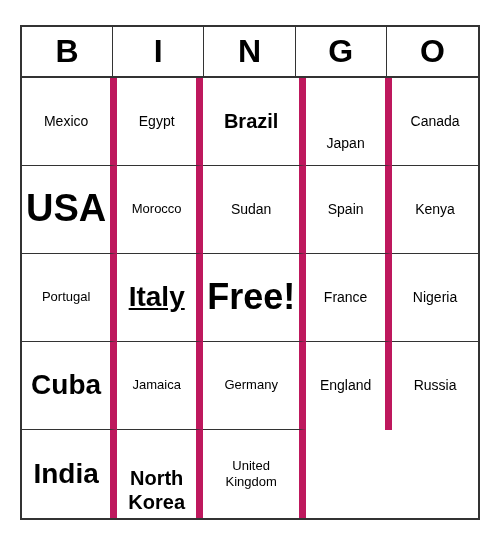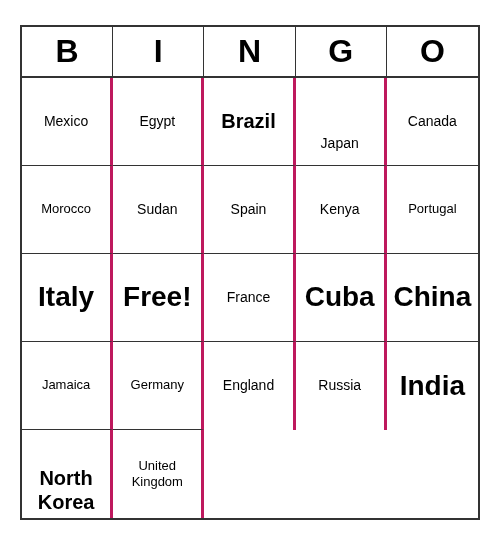--- a/index.html
+++ b/index.html
@@ -41,21 +41,21 @@
       border-right: none;
     }
 
     .bingo-grid {
       display: grid;
       grid-template-columns: repeat(5, 1fr);
       grid-template-rows: repeat(5, 1fr);
     }
 
     .bingo-cell {
-      border-right: 3px solid #be185d;
+      border-right: 7px solid #be185d;
       border-bottom: 1px solid #333;
       display: flex;
       align-items: center;
       justify-content: center;
       text-align: center;
       height: 88px;
       padding: 4px;
     }
 
     .bingo-cell:nth-child(5n) {
@@ -92,48 +92,51 @@
       <div class="bingo-cell">
         <span style="font-size: 20px; font-weight: bold; white-space: pre-line;">Brazil</span>
       </div>
       <div class="bingo-cell">
         <span style="white-space: pre-line; margin-top: 44px;">Japan</span>
       </div>
       <div class="bingo-cell">
         <span style="white-space: pre-line;">Canada</span>
       </div>
       <div class="bingo-cell">
+        <span style="font-size: 38px; font-weight: bold; white-space: pre-line;">USA</span>
+      </div>
+      <div class="bingo-cell">
         <span style="font-size: 13px; white-space: pre-line;">Morocco</span>
       </div>
       <div class="bingo-cell">
         <span style="white-space: pre-line;">Sudan</span>
       </div>
       <div class="bingo-cell">
         <span style="white-space: pre-line;">Spain</span>
       </div>
       <div class="bingo-cell">
         <span style="white-space: pre-line;">Kenya</span>
       </div>
       <div class="bingo-cell">
         <span style="font-size: 13px; white-space: pre-line;">Portugal</span>
       </div>
       <div class="bingo-cell">
-        <span style="font-size: 28px; font-weight: bold; white-space: pre-line;">Italy</span>
+        <span style="font-size: 28px; font-weight: bold; white-space: pre-line; text-decoration: underline;">Italy</span>
       </div>
       <div class="bingo-cell">
-        <span style="font-size: 28px; font-weight: bold; white-space: pre-line;">Free!</span>
+        <span style="font-size: 36px; font-weight: bold; white-space: pre-line;">Free!</span>
       </div>
       <div class="bingo-cell">
         <span style="white-space: pre-line;">France</span>
       </div>
       <div class="bingo-cell">
-        <span style="font-size: 28px; font-weight: bold; white-space: pre-line;">Cuba</span>
+        <span style="white-space: pre-line;">Nigeria</span>
       </div>
       <div class="bingo-cell">
-        <span style="font-size: 28px; font-weight: bold; white-space: pre-line;">China</span>
+        <span style="font-size: 28px; font-weight: bold; white-space: pre-line;">Cuba</span>
       </div>
       <div class="bingo-cell">
         <span style="font-size: 13px; white-space: pre-line;">Jamaica</span>
       </div>
       <div class="bingo-cell">
         <span style="font-size: 13px; white-space: pre-line;">Germany</span>
       </div>
       <div class="bingo-cell">
         <span style="white-space: pre-line;">England</span>
       </div>

